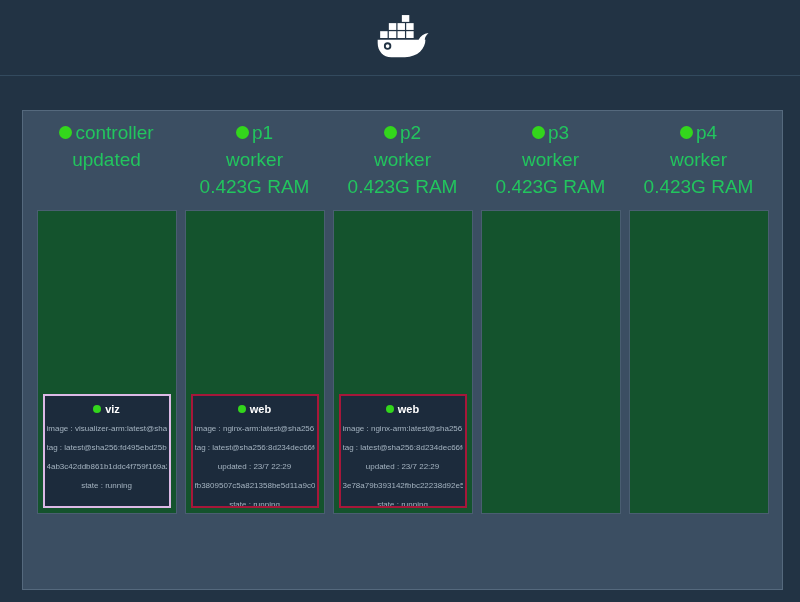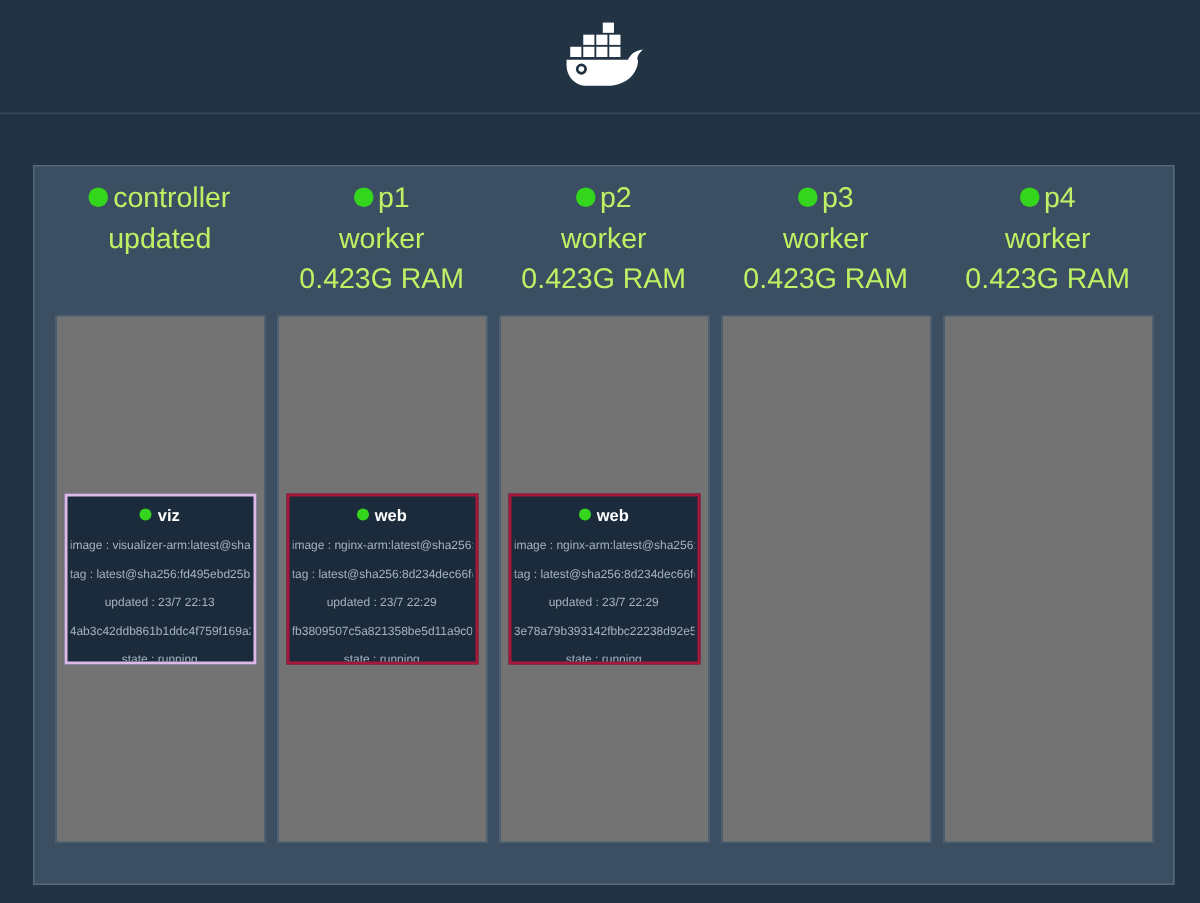--- a/index.html
+++ b/index.html
@@ -16,31 +16,31 @@
   }
   .topbar svg{display:block;}
   .panel{
     position:absolute;left:22px;top:110px;width:761px;height:480px;
     background:#3b4e62;border:1px solid #55697d;box-sizing:border-box;
     padding:8px 13px 28px 13px;
   }
   .columns{display:flex;gap:8px;justify-content:center;}
   .node{width:140px;display:flex;flex-direction:column;}
   .node-header{
-    text-align:center;color:#bef264;font-size:19px;line-height:27px;
+    text-align:center;color:#22c55e;font-size:19px;line-height:27px;
     margin-bottom:10px;min-height:81px;
   }
   .dot{
     display:inline-block;width:13px;height:13px;border-radius:50%;
     background:#33d61c;vertical-align:middle;margin-right:3px;margin-top:-3px;
   }
   .node-box{
-    height:352px;background:#737373;border:1px solid #4a5e71;
+    height:304px;background:#14532d;border:1px solid #4a5e71;
     box-sizing:border-box;display:flex;flex-direction:column;
-    justify-content:center;padding:5px;
+    justify-content:flex-end;padding:5px;
   }
   .card{
     background:#1c2b3c;border:2px solid #888;height:114px;
     box-sizing:border-box;text-align:center;padding:6px 2px 0 2px;
     overflow:hidden;
   }
   .card-title{
     color:#ffffff;font-weight:bold;font-size:11px;line-height:15px;
     margin-bottom:2px;white-space:nowrap;
   }
@@ -92,21 +92,20 @@
         <span class="dot" style="background-color: rgb(51, 214, 28);"></span><span>controller</span><br>
         <span>updated</span><br>
       </div>
       <div class="node-box">
         <div class="card" style="border-color: rgb(220, 185, 230);">
           <div class="card-title">
             <span class="card-dot" style="background-color: rgb(51, 214, 28);"></span><span>viz</span>
           </div>
           <div class="card-line">image : visualizer-arm:latest@sha25</div>
           <div class="card-line">tag : latest@sha256:fd495ebd25b1a</div>
-          <div class="card-line">updated : 23/7 22:13</div>
           <div class="card-line">4ab3c42ddb861b1ddc4f759f169a29</div>
           <div class="card-line">state : running</div>
         </div>
       </div>
     </div>
 
     <div class="node">
       <div class="node-header">
         <span class="dot" style="background-color: rgb(51, 214, 28);"></span><span>p1</span><br>
         <span>worker</span><br>

